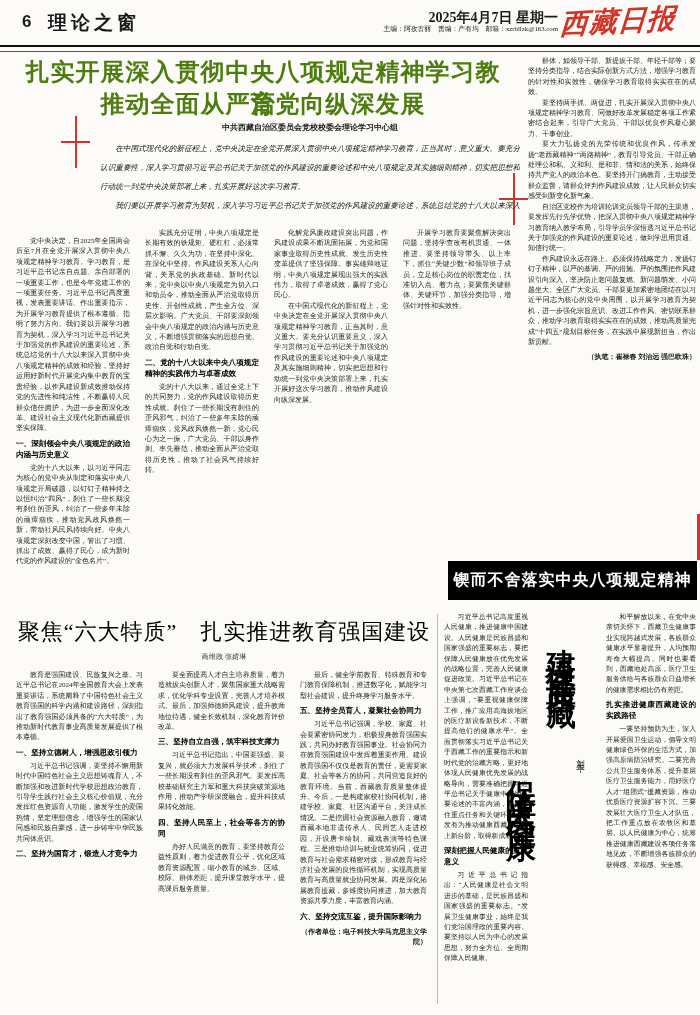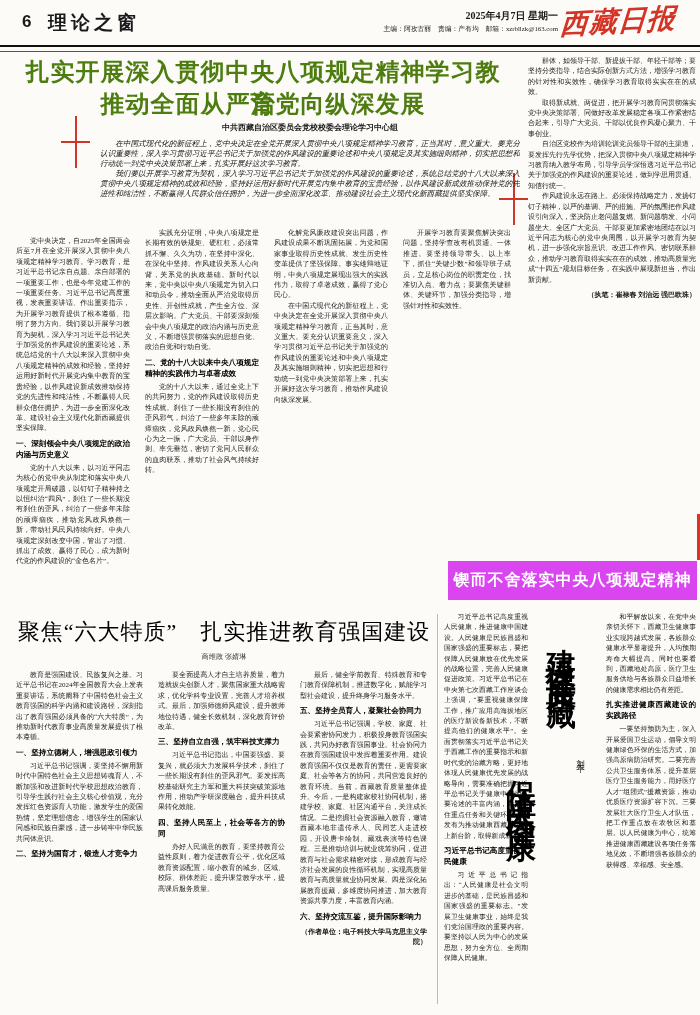--- a/index.html
+++ b/index.html
@@ -1,33 +1,33 @@
 <!DOCTYPE html>
 <html><head>
 <meta charset="utf-8">
 <style>
   html,body{margin:0;padding:0;background:#d9d7d2;}
   .page{position:relative;width:700px;height:1015px;margin:0 auto;background:#fcfbf8;overflow:hidden;
         font-family:"Liberation Serif",serif;color:#1a1a1a;}
   
   .pageno{position:absolute;left:22px;top:12px;font-family:"Liberation Sans",sans-serif;font-weight:bold;font-size:17px;}
   .sectitle{position:absolute;left:48px;top:10px;font-family:Liberation Mono, monospace;font-weight:bold;font-size:19px;letter-spacing:4px;}
-  .dateline{position:absolute;left:420px;top:9px;width:138px;text-align:right;font-size:10px;font-weight:bold;}
+  .dateline{position:absolute;left:420px;top:9px;width:138px;text-align:right;font-size:14px;font-weight:bold;}
   .staffline{position:absolute;left:330px;top:24px;width:228px;text-align:right;font-size:6.8px;color:#222;}
   .brand{position:absolute;left:560px;top:2px;width:138px;font-size:28px;font-weight:bold;font-style:italic;
          font-family:"DejaVu Serif",serif;transform:rotate(-3deg) skewX(-7deg);letter-spacing:1px;}
   .rule-thick{position:absolute;left:0;top:45px;width:700px;height:2px;background:#111;}
   .rule-thin{position:absolute;left:0;top:51px;width:700px;height:1px;background:#555;}
   
   .hl{position:absolute;left:14px;width:498px;text-align:center;font-family:"Liberation Sans",sans-serif;
       font-weight:900;font-size:24px;letter-spacing:1px;color:#4d7c0f;}
   .hl1{top:56px;} .hl2{top:88px;}
   .byline{position:absolute;left:100px;top:122px;width:420px;text-align:center;font-size:8px;font-weight:bold;}
   .intro{position:absolute;left:100px;top:139px;width:420px;height:80px;overflow:hidden;
-         font-style:italic;font-size:7.6px;line-height:10px;text-align:justify;color:#141414;}
+         font-style:italic;font-size:7.6px;line-height:19px;text-align:justify;color:#141414;}
   .intro .para{text-indent:2em;margin:0;}
   .cross-v{position:absolute;width:1.5px;background:#cf352a;}
   .cross-h{position:absolute;height:1.5px;background:#cf352a;}
   
   .ncol{position:absolute;overflow:hidden;text-align:justify;font-size:7px;line-height:10.4px;color:#1c1c1c;}
   .ncol .para{text-indent:2em;margin:0;}
   .ncol .chead{font-family:"Liberation Sans",sans-serif;font-weight:bold;font-size:7.6px;line-height:11px;
                margin:4px 0 3px 0;text-indent:0;color:#000;}
   .ncol .credit{font-weight:bold;text-align:right;text-indent:0;margin-top:5px;}
   .banner{position:absolute;left:448px;top:561px;width:249px;height:39px;display:flex;align-items:center;justify-content:center;}
@@ -73,40 +73,41 @@
     </div>
 
   <div class="ncol" style="left:16px;top:236px;width:114px;height:380px;">
       <div class="para">党中央决定，自2025年全国两会后至7月在全党开展深入贯彻中央八项规定精神学习教育。学习教育，是习近平总书记亲自点题、亲自部署的一项重要工作，也是今年党建工作的一项重要任务。习近平总书记高度重视，发表重要讲话、作出重要指示，为开展学习教育提供了根本遵循、指明了努力方向。我们要以开展学习教育为契机，深入学习习近平总书记关于加强党的作风建设的重要论述，系统总结党的十八大以来深入贯彻中央八项规定精神的成效和经验，坚持好运用好新时代开展党内集中教育的宝贵经验，以作风建设新成效推动保持党的先进性和纯洁性，不断赢得人民群众信任拥护，为进一步全面深化改革、建设社会主义现代化新西藏提供坚实保障。</div>
       <div class="chead">一、深刻领会中央八项规定的政治内涵与历史意义</div>
       <div class="para">党的十八大以来，以习近平同志为核心的党中央从制定和落实中央八项规定开局破题，以钉钉子精神持之以恒纠治“四风”，刹住了一些长期没有刹住的歪风，纠治了一些多年未除的顽瘴痼疾，推动党风政风焕然一新，带动社风民风持续向好。中央八项规定深刻改变中国，管出了习惯、抓出了成效、赢得了民心，成为新时代党的作风建设的“金色名片”。</div>
     </div>
   <div class="ncol" style="left:145px;top:228px;width:114px;height:380px;">
       <div class="para">实践充分证明，中央八项规定是长期有效的铁规矩、硬杠杠，必须常抓不懈、久久为功，在坚持中深化、在深化中坚持。作风建设关系人心向背，关系党的执政基础。新时代以来，党中央以中央八项规定为切入口和动员令，推动全面从严治党取得历史性、开创性成就，产生全方位、深层次影响。广大党员、干部要深刻领会中央八项规定的政治内涵与历史意义，不断增强贯彻落实的思想自觉、政治自觉和行动自觉。</div>
       <div class="chead">二、党的十八大以来中央八项规定精神的实践伟力与卓著成效</div>
-      <div class="para">党的十八大以来，通过全党上下的共同努力，党的作风建设取得历史性成就。刹住了一些长期没有刹住的歪风邪气，纠治了一些多年未除的顽瘴痼疾，党风政风焕然一新，党心民心为之一振，广大党员、干部以身作则、率先垂范，密切了党同人民群众的血肉联系，推动了社会风气持续好转。</div>
+      <div class="para">党的十八大以来，通过全党上下的共同努力，党的作风建设取得历史性成就。刹住了一些长期没有刹住的歪风邪气，纠治了一些多年未除的顽瘴痼疾，党风政风焕然一新，党心民心为之一振，广大党员、干部以身作则、率先垂范，推动全面从严治党取得历史性，推动了社会风气持续好转。</div>
     </div>
   <div class="ncol" style="left:274px;top:228px;width:114px;height:380px;">
       <div class="para">化解党风廉政建设突出问题，作风建设成果不断巩固拓展，为党和国家事业取得历史性成就、发生历史性变革提供了坚强保障。事实雄辩地证明，中央八项规定展现出强大的实践伟力，取得了卓著成效，赢得了党心民心。</div>
       <div class="para">在中国式现代化的新征程上，党中央决定在全党开展深入贯彻中央八项规定精神学习教育，正当其时，意义重大。要充分认识重要意义，深入学习贯彻习近平总书记关于加强党的作风建设的重要论述和中央八项规定及其实施细则精神，切实把思想和行动统一到党中央决策部署上来，扎实开展好这次学习教育，推动作风建设向纵深发展。</div>
     </div>
   <div class="ncol" style="left:403px;top:228px;width:108px;height:325px;">
       <div class="para">开展学习教育要聚焦解决突出问题，坚持学查改有机贯通、一体推进。要坚持领导带头、以上率下，抓住“关键少数”和领导班子成员，立足核心岗位的职责定位，找准切入点、着力点；要聚焦关键群体、关键环节，加强分类指导，增强针对性和实效性。</div>
     </div>
   <div class="ncol" style="left:528px;top:56px;width:168px;height:498px;">
       <div class="para">群体，如领导干部、新提拔干部、年轻干部等；要坚持分类指导，结合实际创新方式方法，增强学习教育的针对性和实效性，确保学习教育取得实实在在的成效。</div>
-      <div class="para">取得新成就、两促进，把开展学习教育同贯彻落实党中央决策部署、同做好改革发展稳定各项工作紧密结合起来，引导广大党员、干部以优良作风凝心聚力、干事创业。</div>
+      <div class="para">要坚持两手抓、两促进，扎实开展深入贯彻中央八项规定精神学习教育、同做好改革发展稳定各项工作紧密结合起来，引导广大党员、干部以优良作风凝心聚力、干事创业。</div>
+      <div class="para">要大力弘扬党的光荣传统和优良作风，传承发扬“老西藏精神”“两路精神”，教育引导党员、干部正确处理公和私、义和利、是和非、情和法的关系，始终保持共产党人的政治本色。要坚持开门搞教育，主动接受群众监督，请群众评判作风建设成效，让人民群众切实感受到新变化新气象。</div>
       <div class="para">自治区党校作为培训轮训党员领导干部的主渠道，要发挥先行先学优势，把深入贯彻中央八项规定精神学习教育纳入教学布局，引导学员学深悟透习近平总书记关于加强党的作风建设的重要论述，做到学思用贯通、知信行统一。</div>
       <div class="para">作风建设永远在路上。必须保持战略定力，发扬钉钉子精神，以严的基调、严的措施、严的氛围把作风建设引向深入，坚决防止老问题复燃、新问题萌发、小问题坐大。全区广大党员、干部要更加紧密地团结在以习近平同志为核心的党中央周围，以开展学习教育为契机，进一步强化宗旨意识、改进工作作风、密切联系群众，推动学习教育取得实实在在的成效，推动高质量完成“十四五”规划目标任务，在实践中展现新担当，作出新贡献。</div>
       <div class="credit">（执笔：崔禄春 刘治远 强巴欧珠）</div>
     </div>
 
   <div class="redmark"></div>
 
-  <div class="banner" id="banner" style="background: #d946ef;">
+  <div class="banner" id="banner" style="background: #000000;">
     <span>锲而不舍落实中央八项规定精神</span>
   </div>
 
   <div class="edu-hl">聚焦“六大特质”　扎实推进教育强国建设</div>
   <div class="edu-authors">商维政 张婧琳</div>
   <div class="ncol" style="left:16px;top:670px;width:127px;height:334px;">
       <div class="para">教育是强国建设、民族复兴之基。习近平总书记在2024年全国教育大会上发表重要讲话，系统阐释了中国特色社会主义教育强国的科学内涵和建设路径，深刻指出了教育强国必须具备的“六大特质”，为推动新时代教育事业高质量发展提供了根本遵循。</div>
       <div class="chead">一、坚持立德树人，增强思政引领力</div>
       <div class="para">习近平总书记强调，要坚持不懈用新时代中国特色社会主义思想铸魂育人，不断加强和改进新时代学校思想政治教育，引导学生践行社会主义核心价值观，充分发挥红色资源育人功能，激发学生的爱国热情，坚定理想信念，增强学生的国家认同感和民族自豪感，进一步铸牢中华民族共同体意识。</div>
       <div class="chead">二、坚持为国育才，锻造人才竞争力</div>
@@ -122,21 +123,21 @@
       <div class="para">最后，健全学前教育、特殊教育和专门教育保障机制，推进数字化，赋能学习型社会建设，提升终身学习服务水平。</div>
       <div class="chead">五、坚持全员育人，凝聚社会协同力</div>
       <div class="para">习近平总书记强调，学校、家庭、社会要紧密协同发力，积极投身教育强国实践，共同办好教育强国事业。社会协同力在教育强国建设中发挥着重要作用。建设教育强国不仅仅是教育的责任，更需要家庭、社会等各方的协同，共同营造良好的教育环境。当前，西藏教育质量整体提升。今后，一是构建家校社协同机制，搭建学校、家庭、社区沟通平台，关注成长情况。二是挖掘社会资源融入教育，邀请西藏本地非遗传承人、民间艺人走进校园，开设唐卡绘制、藏戏表演等特色课程。三是推动培训与就业统筹协同，促进教育与社会需求精密对接，形成教育与经济社会发展的良性循环机制，实现高质量教育与高质量就业协同发展。四是深化拓展教育援藏，多维度协同推进，加大教育资源共享力度，丰富教育内涵。</div>
       <div class="chead">六、坚持交流互鉴，提升国际影响力</div>
       <div class="credit">（作者单位：电子科技大学马克思主义学院）</div>
     </div>
 
   <div class="divider-v"></div>
   <div class="ncol" style="left:444px;top:612px;width:84px;height:393px;font-size:6.8px;">
       <div class="para">习近平总书记高度重视人民健康，推进健康中国建设。人民健康是民族昌盛和国家强盛的重要标志，要把保障人民健康放在优先发展的战略位置，完善人民健康促进政策。习近平总书记在中央第七次西藏工作座谈会上强调，“要重视健康保障工作，推广应用高海拔地区的医疗新设备新技术，不断提高他们的健康水平”。全面贯彻落实习近平总书记关于西藏工作的重要指示和新时代党的治藏方略，更好地体现人民健康优先发展的战略导向，需要准确把握习近平总书记关于健康中国的重要论述的丰富内涵，紧紧扣住重点任务和关键环节，奋发有为推动健康西藏建设迈上新台阶，取得新成就。</div>
-      <div class="chead">习近平总书记高度重视人民健康</div>
+      <div class="chead">深刻把握人民健康的重要意义</div>
       <div class="para">习近平总书记指出：“人民健康是社会文明进步的基础，是民族昌盛和国家强盛的重要标志。”发展卫生健康事业，始终是我们党治国理政的重要内容。要坚持以人民为中心的发展思想，努力全方位、全周期保障人民健康。</div>
     </div>
   <div class="vtitle vt1">建设健康西藏</div>
   <div class="vtitle vt2">保障人民健康</div>
   <div class="vauthor">刘天平</div>
   <div class="ncol" style="left:606px;top:612px;width:90px;height:393px;font-size:6.8px;">
       <div class="para">和平解放以来，在党中央亲切关怀下，西藏卫生健康事业实现跨越式发展，各族群众健康水平显著提升，人均预期寿命大幅提高。同时也要看到，西藏地处高原，医疗卫生服务供给与各族群众日益增长的健康需求相比仍有差距。</div>
       <div class="chead">扎实推进健康西藏建设的实践路径</div>
       <div class="para">一要坚持预防为主，深入开展爱国卫生运动，倡导文明健康绿色环保的生活方式，加强高原病防治研究。二要完善公共卫生服务体系，提升基层医疗卫生服务能力，用好医疗人才“组团式”援藏资源，推动优质医疗资源扩容下沉。三要发展壮大医疗卫生人才队伍，把工作重点放在农牧区和基层。以人民健康为中心，统筹推进健康西藏建设各项任务落地见效，不断增强各族群众的获得感、幸福感、安全感。</div>
     </div>

